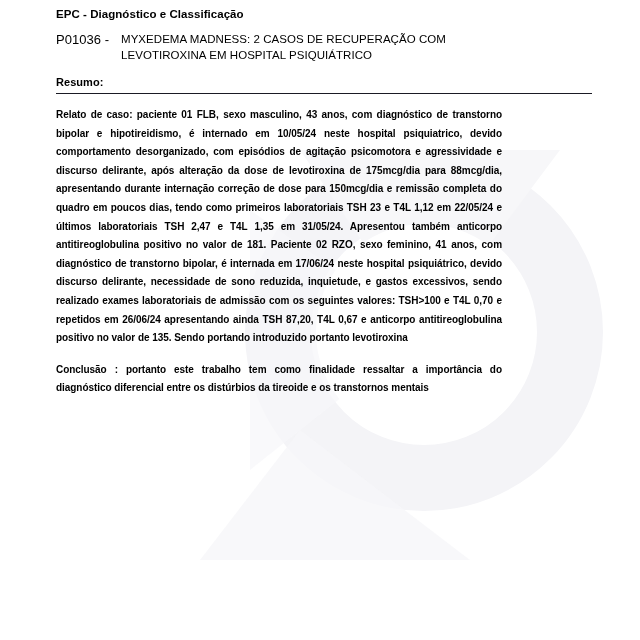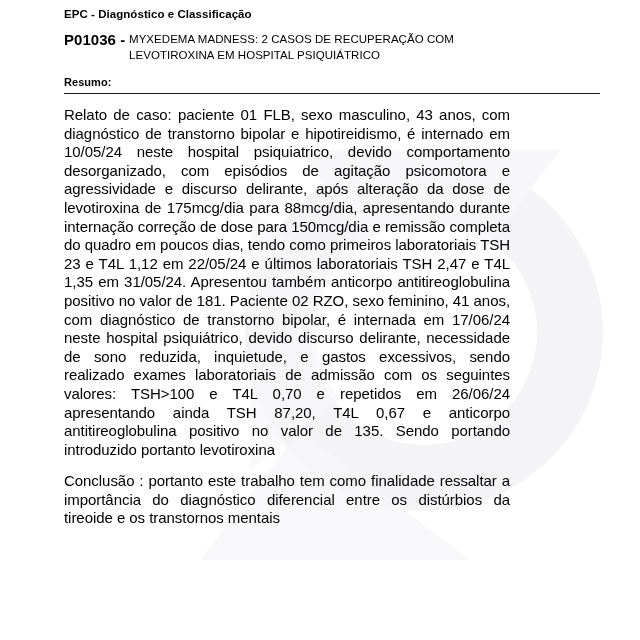--- a/index.html
+++ b/index.html
@@ -23,21 +23,21 @@
     left: 0;
     top: 0;
     width: 640px;
     height: 640px;
     z-index: 0;
     pointer-events: none;
   }
 
   #page {
     position: absolute;
-    left: 12px;
+    left: 4px;
     top: 0;
     width: 550px;
     height: 640px;
     z-index: 1;
     box-sizing: border-box;
     padding: 0 52px;
   }
 
   .section-label {
     font-size: 11.5px;
@@ -47,22 +47,22 @@
     padding-top: 7px;
   }
 
   .meta-row {
     display: flex;
     align-items: flex-start;
     margin-top: 11px;
   }
   .meta-key {
     flex: 0 0 65px;
-    font-size: 15px;
-    font-weight: bold;
+    font-size: 13px;
+    font-weight: normal;
     line-height: 15.5px;
     letter-spacing: 0.05px;
   }
   .meta-val {
     flex: 1 1 auto;
     font-size: 11.5px;
     font-weight: normal;
     line-height: 15.5px;
     letter-spacing: 0.05px;
   }
@@ -79,26 +79,27 @@
 
   .rule {
     height: 1px;
     background: #1a1a24;
     margin-top: 3px;
     width: 536px;
   }
 
   .abstract-body {
     margin-top: 12px;
-    font-size: 15px;
+    font-size: 10px;
     line-height: 18.6px;
     text-align: justify;
     text-justify: inter-word;
     letter-spacing: -0.05px;
     word-spacing: 0px;
+    font-weight: bold;
   }
   .abstract-body p {
     margin: 0 0 13px 0;
   }
   .abstract-body p:last-child {
     margin-bottom: 2px;
   }
 </style>
 </head>
 <body>

